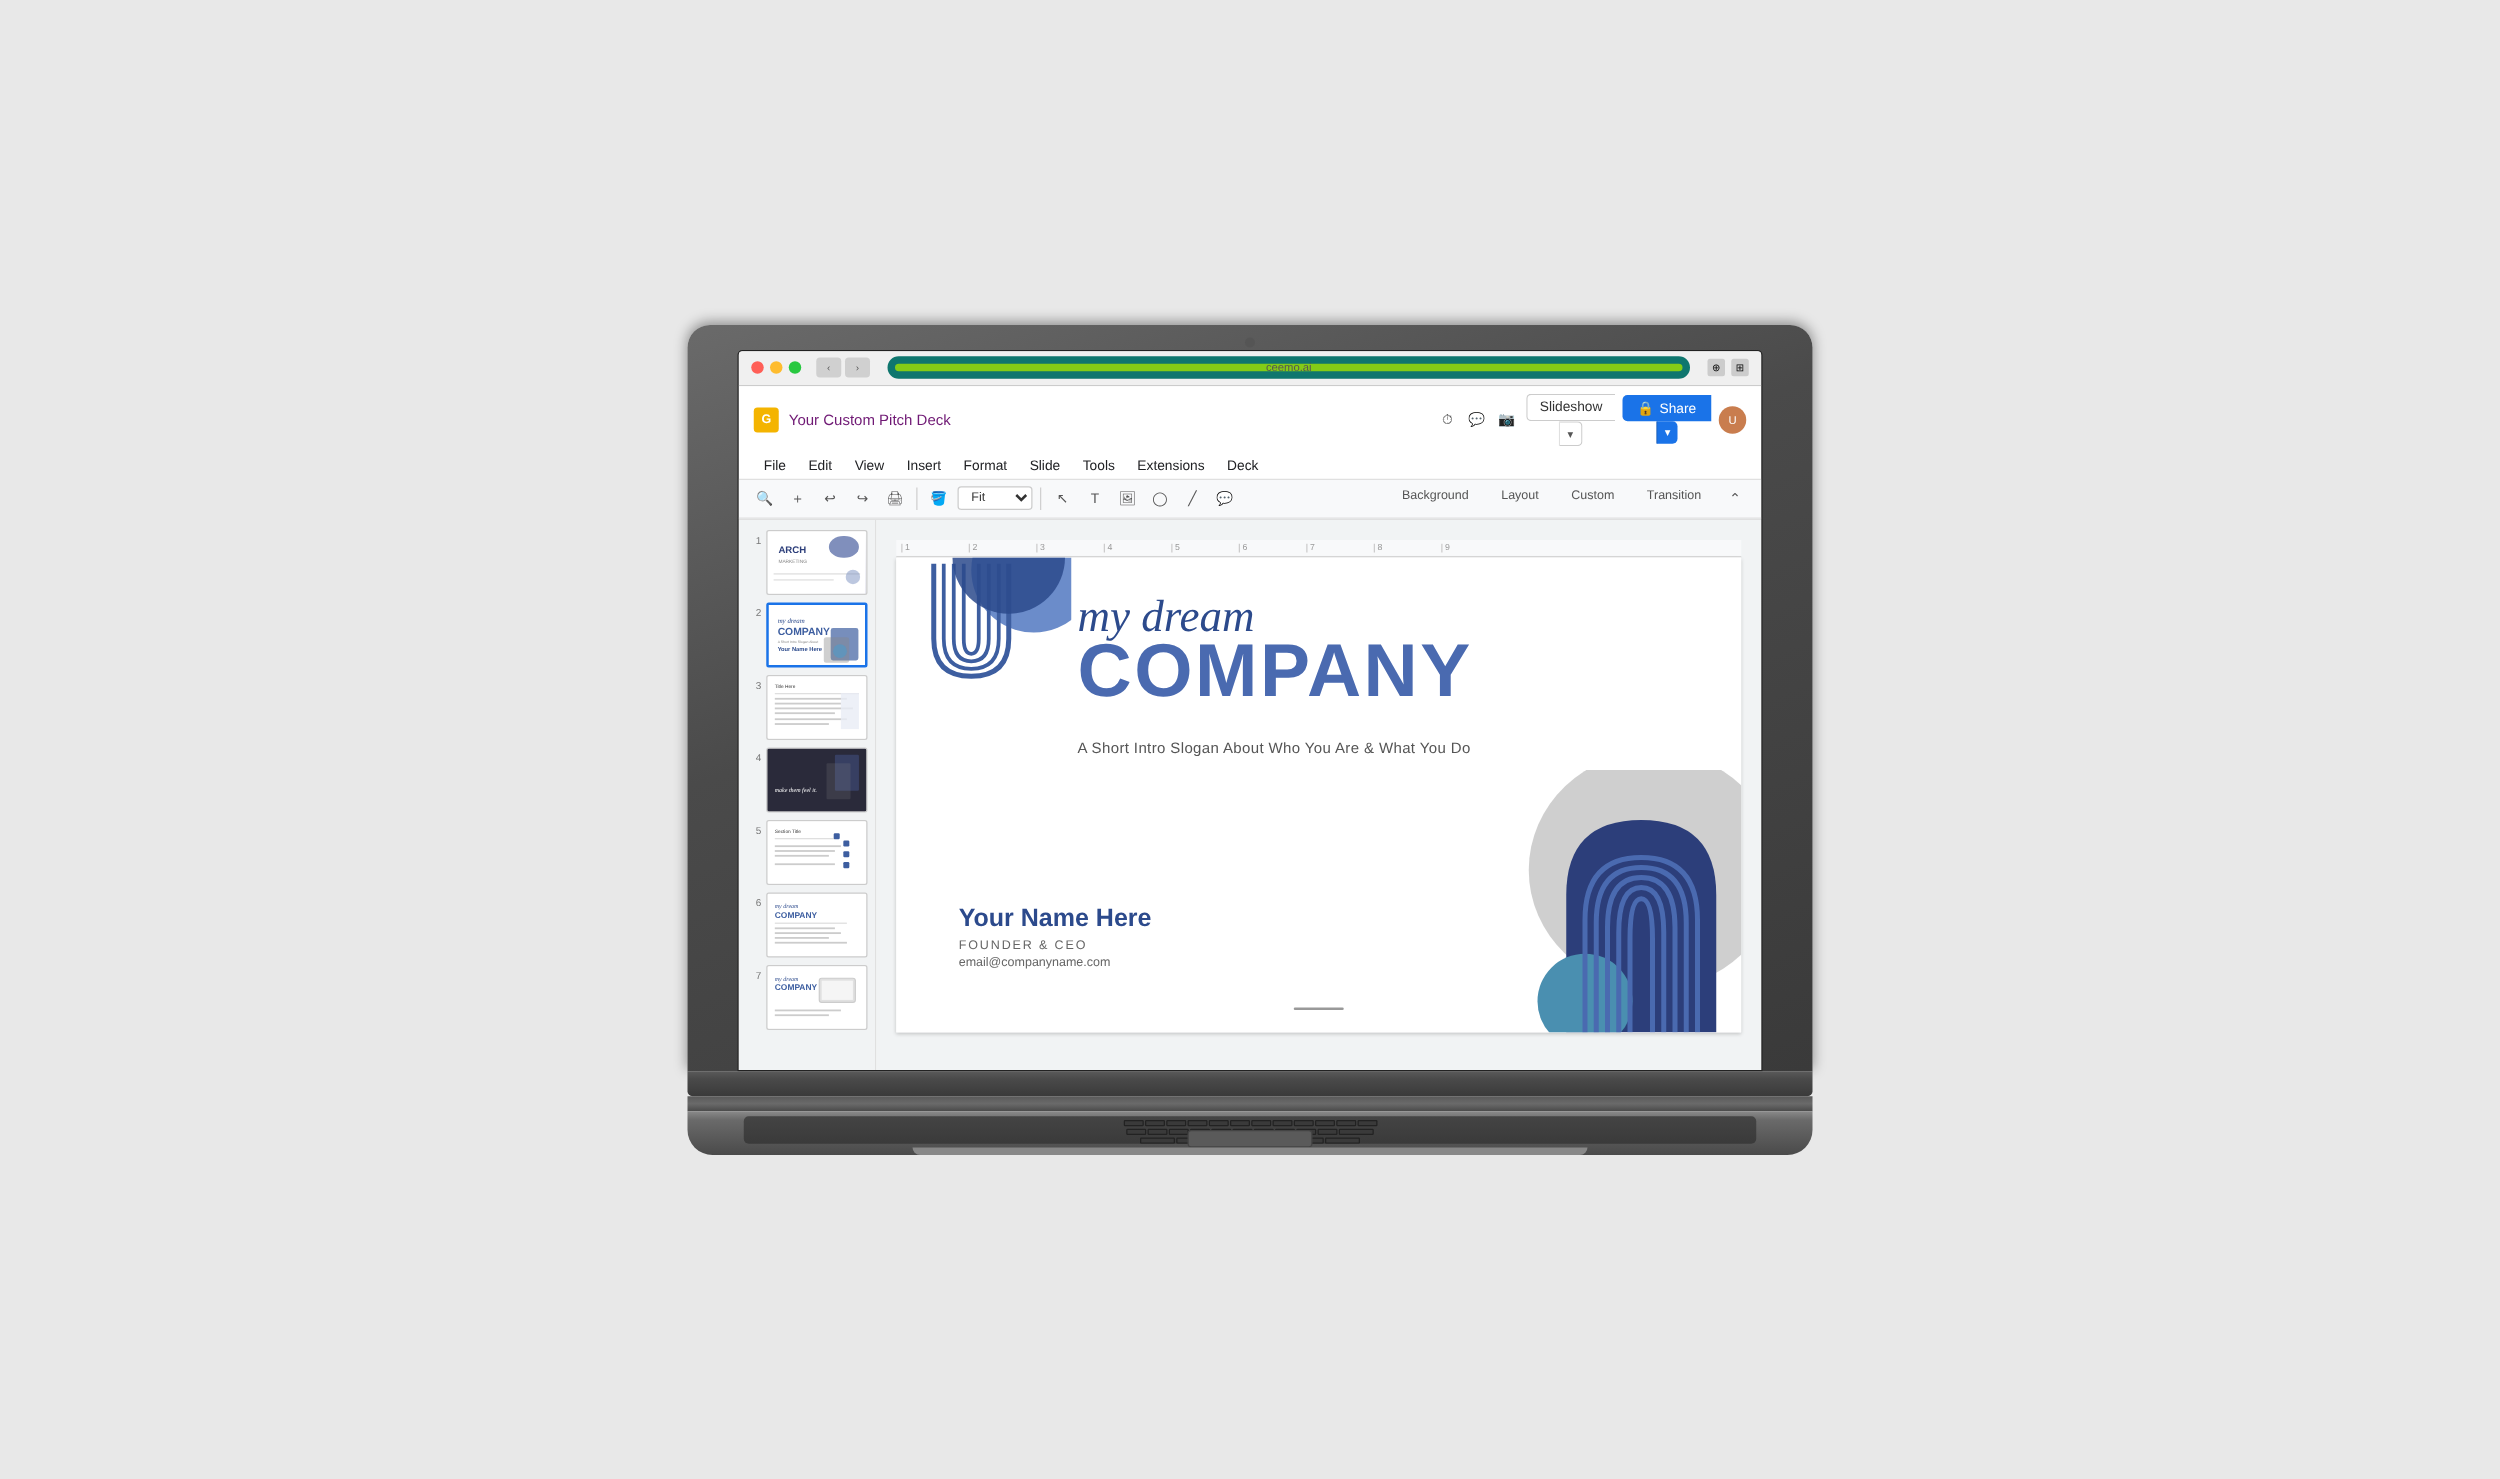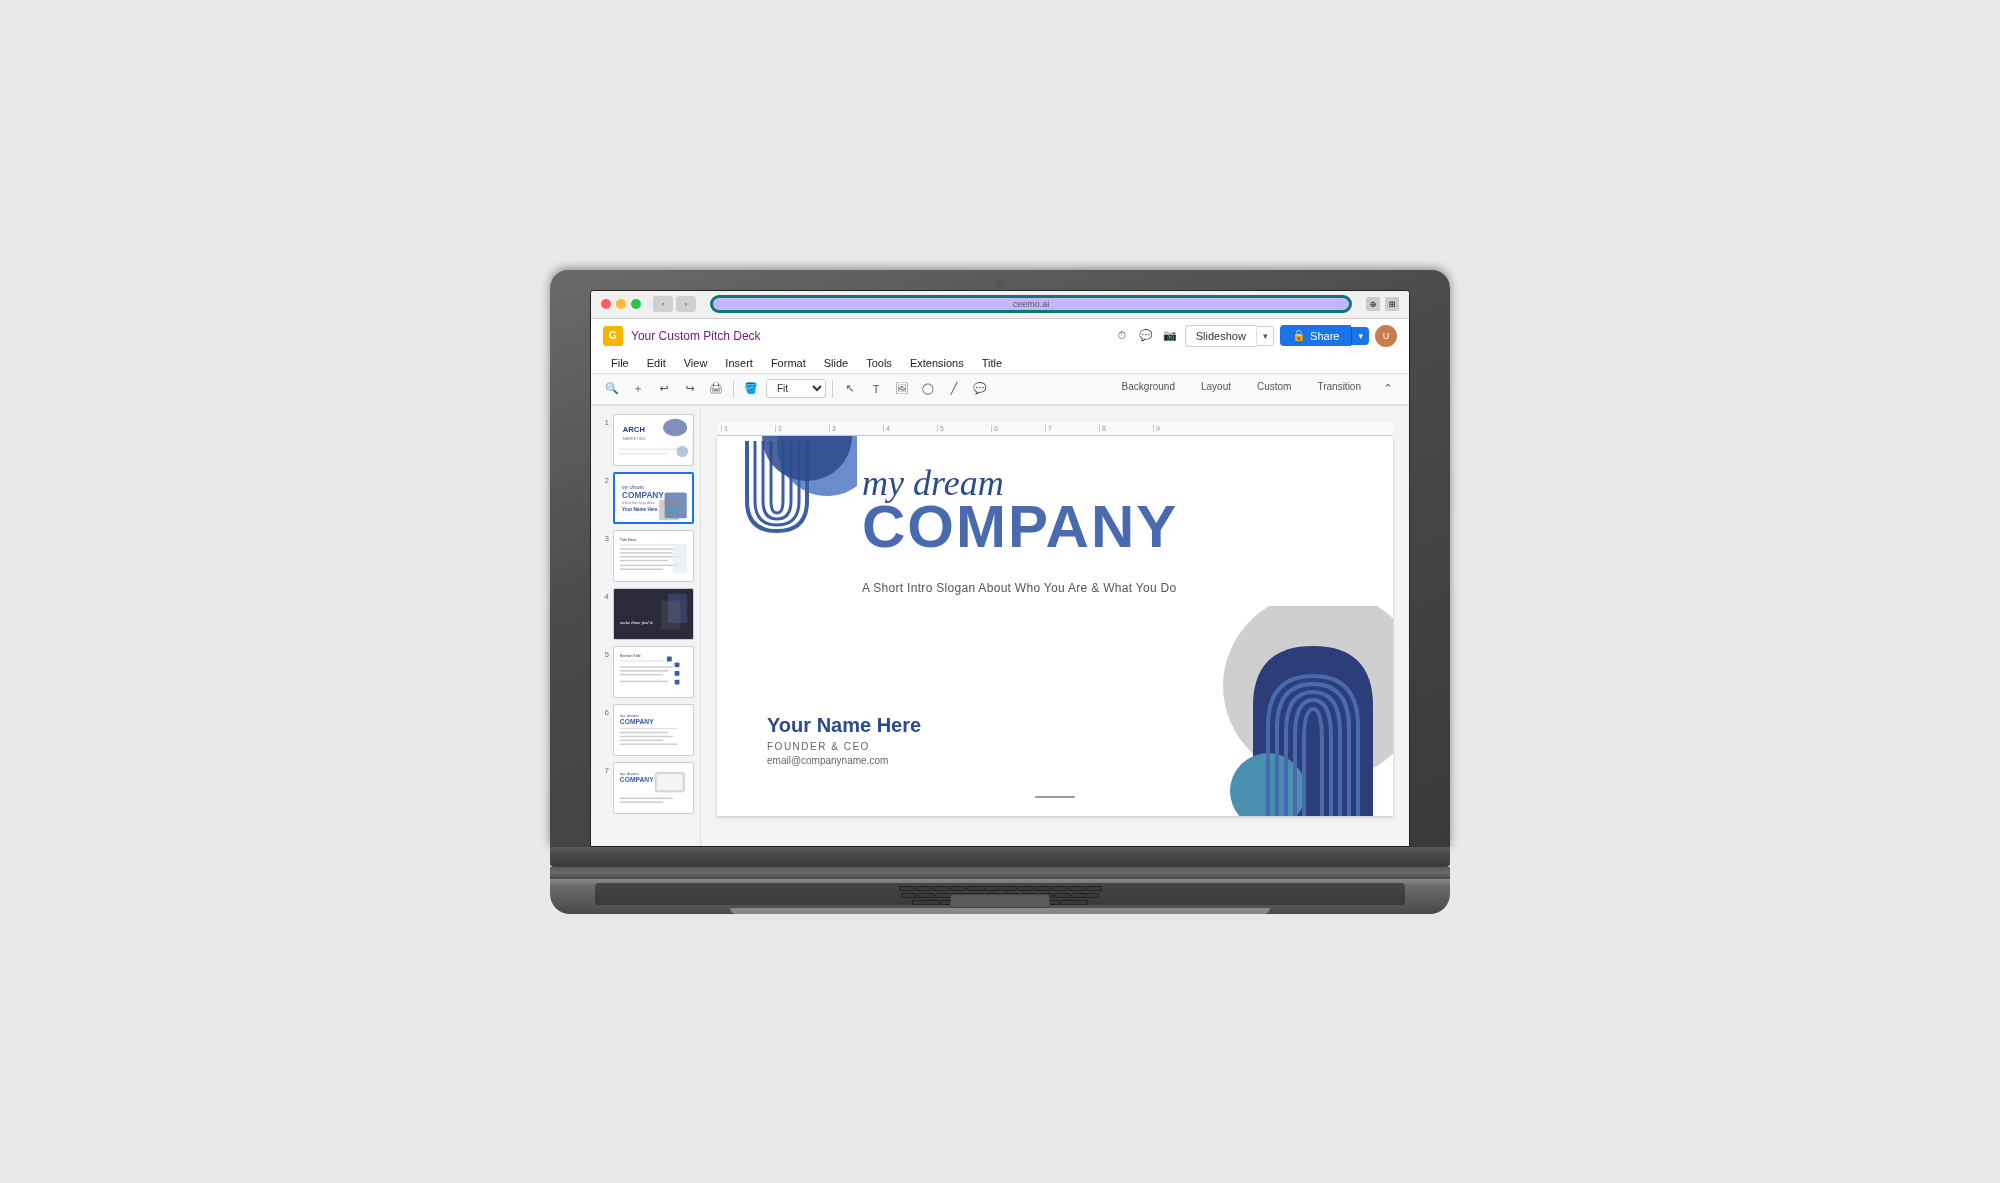--- a/index.html
+++ b/index.html
@@ -84,29 +84,29 @@
       display: flex;
       align-items: center;
       justify-content: center;
       font-size: 8px;
       color: #555;
       cursor: pointer;
     }
 
     .address-bar {
       flex: 1;
-      background: #c4b5fd;
+      background: #84cc16;
       border-radius: 12px;
       height: 18px;
       display: flex;
       align-items: center;
       justify-content: center;
       font-size: 9px;
       color: #555;
-      border: 3px solid #0f766e;
+      border: 6px solid #0f766e;
       margin: 0 8px;
     }
 
     .title-bar-icons {
       display: flex;
       gap: 5px;
     }
     .title-bar-icon {
       width: 14px;
       height: 14px;
@@ -506,20 +506,21 @@
     
     .thumb-content {
       width: 100%;
       height: 100%;
       position: relative;
     }
 
     .btn-group {
       display: flex;
       align-items: center;
+      flex-direction: column;
     }
 
     .btn-group .slideshow-btn {
       border-right: none;
       border-radius: 4px 0 0 4px;
     }
 
     .btn-group .chevron-btn {
       background: #fff;
       border: 1px solid #ccc;
@@ -602,21 +603,21 @@
 
         <div class="menu-bar">
           <div class="menu-item">File</div>
           <div class="menu-item">Edit</div>
           <div class="menu-item">View</div>
           <div class="menu-item">Insert</div>
           <div class="menu-item">Format</div>
           <div class="menu-item">Slide</div>
           <div class="menu-item">Tools</div>
           <div class="menu-item">Extensions</div>
-          <div class="menu-item">Title</div>
+          <div class="menu-item">Deck</div>
         </div>
 
         <div class="toolbar">
           <div class="toolbar-btn">🔍</div>
           <div class="toolbar-btn">＋</div>
           <div class="toolbar-btn">↩</div>
           <div class="toolbar-btn">↪</div>
           <div class="toolbar-btn">🖨</div>
           <div class="toolbar-divider"></div>
           <div class="toolbar-btn">🪣</div>

